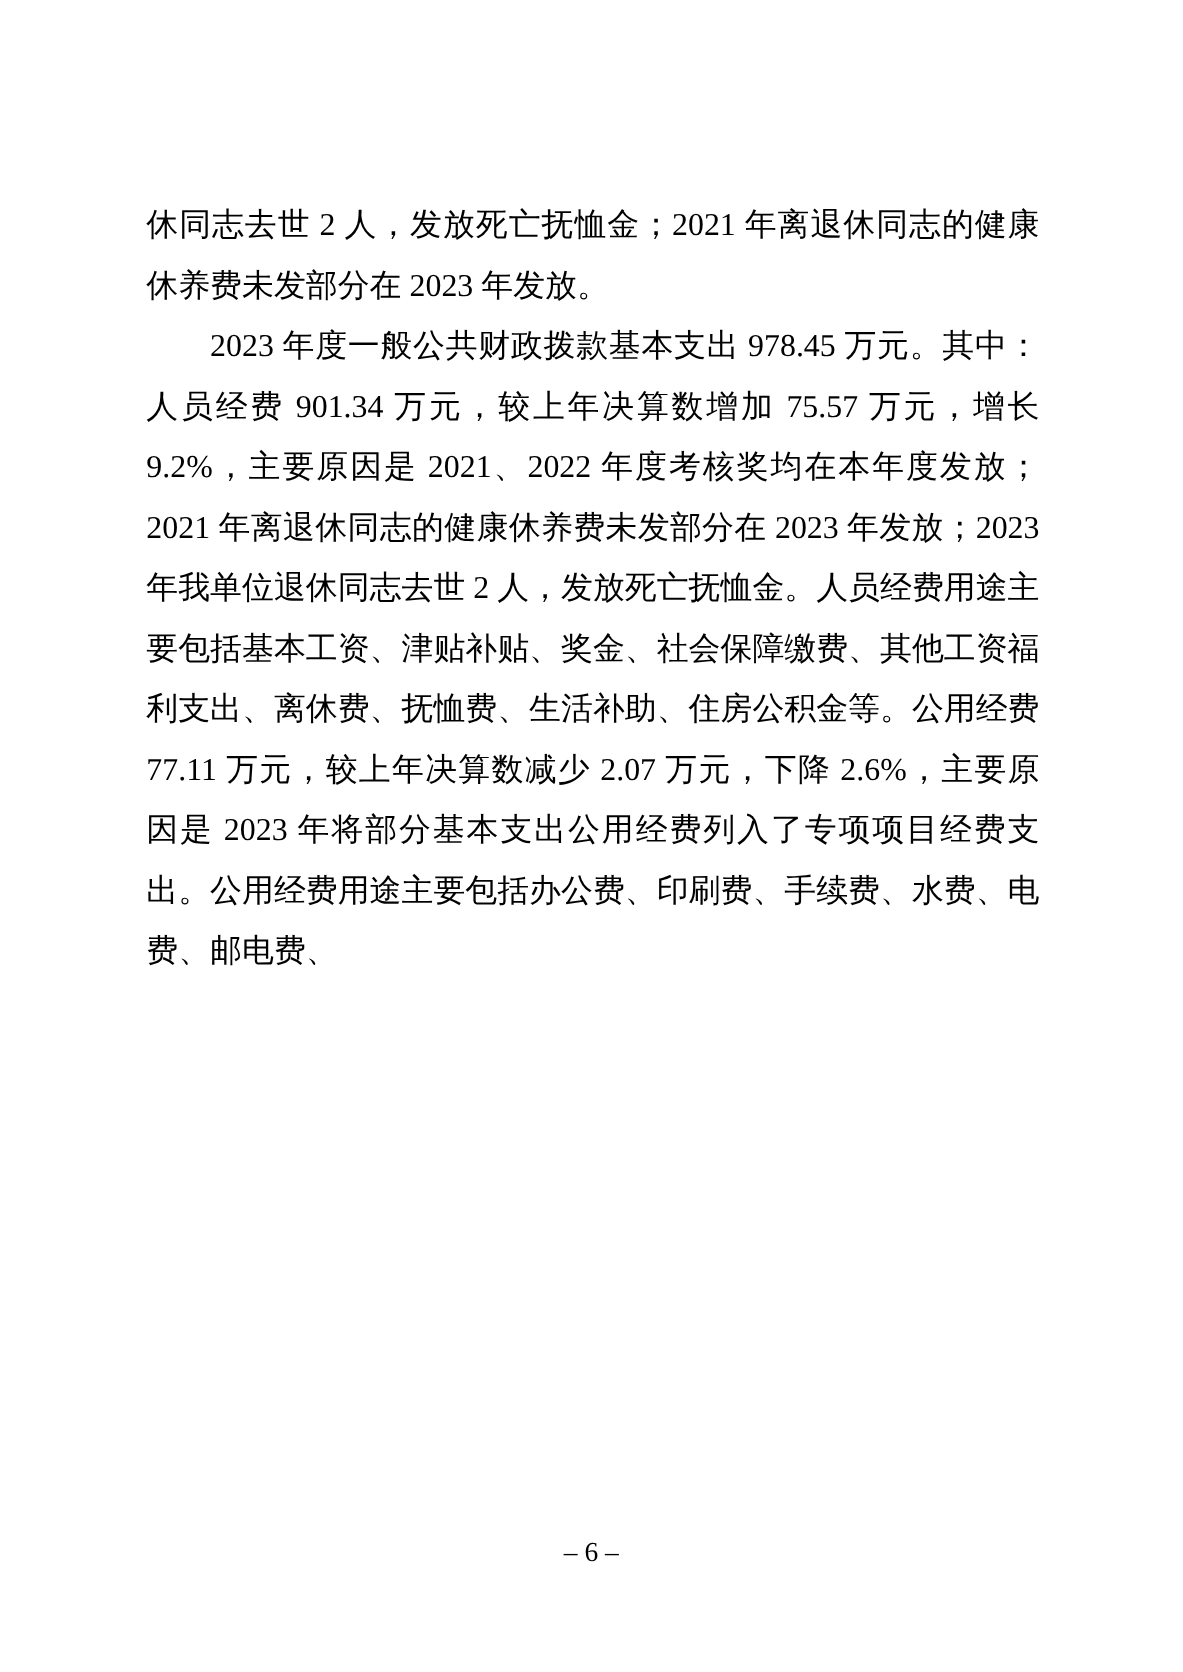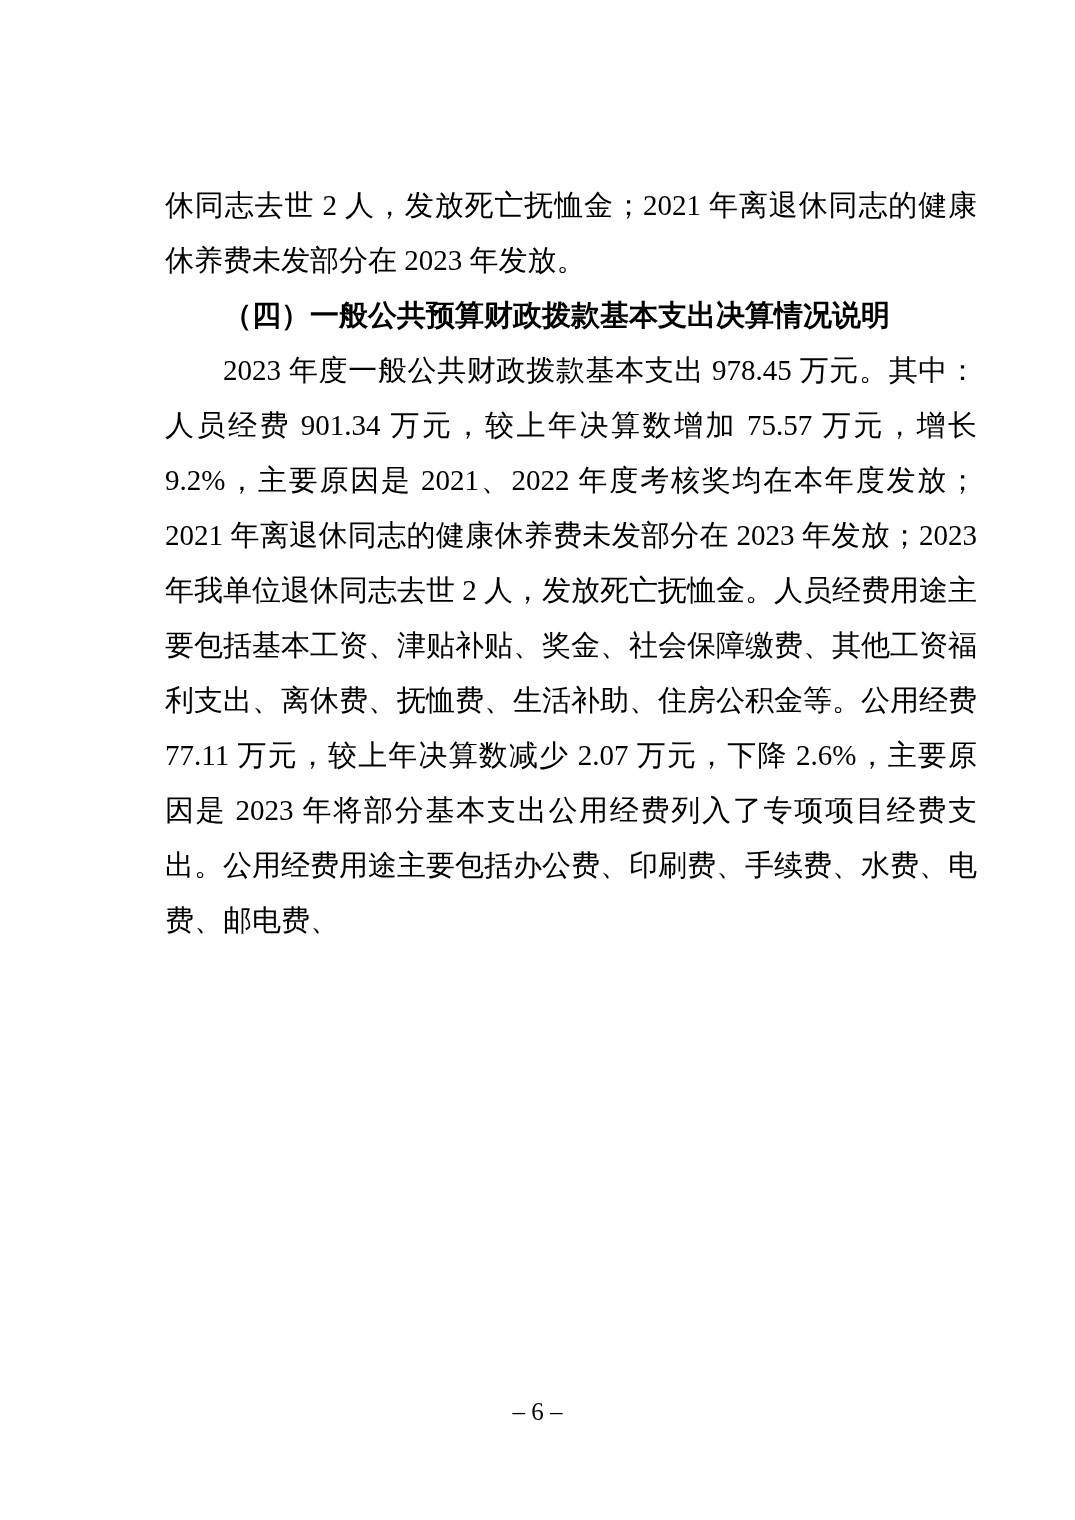--- a/index.html
+++ b/index.html
@@ -18,21 +18,20 @@
   }
   .content {
     position: absolute;
     left: 133px;
     top: 178px;
     width: 812px;
     font-size: 29px;
     line-height: 55px;
     text-align: justify;
     text-justify: inter-character;
-    margin-left: 32px;
   }
   .content p {
     margin: 0;
     padding: 0;
   }
   .indent {
     text-indent: 58px;
   }
   .heading {
     font-weight: bold;
@@ -47,17 +46,16 @@
     line-height: 32px;
     color: #000000;
   }
 </style>
 </head>
 <body>
 
 <div class="page">
   <div class="content">
     <p>休同志去世 2 人，发放死亡抚恤金；2021 年离退休同志的健康休养费未发部分在 2023 年发放。</p>
-    <p class="indent heading">（四）一般公共预算财政拨款基本支出决算情况说明</p>
     <p class="indent">2023 年度一般公共财政拨款基本支出 978.45 万元。其中：人员经费 901.34 万元，较上年决算数增加 75.57 万元，增长 9.2%，主要原因是 2021、2022 年度考核奖均在本年度发放；2021 年离退休同志的健康休养费未发部分在 2023 年发放；2023 年我单位退休同志去世 2 人，发放死亡抚恤金。人员经费用途主要包括基本工资、津贴补贴、奖金、社会保障缴费、其他工资福利支出、离休费、抚恤费、生活补助、住房公积金等。公用经费 77.11 万元，较上年决算数减少 2.07 万元，下降 2.6%，主要原因是 2023 年将部分基本支出公用经费列入了专项项目经费支出。公用经费用途主要包括办公费、印刷费、手续费、水费、电费、邮电费、</p>
   </div>
   <div class="footer">– 6 –</div>
 </div>
 
 </body></html>

